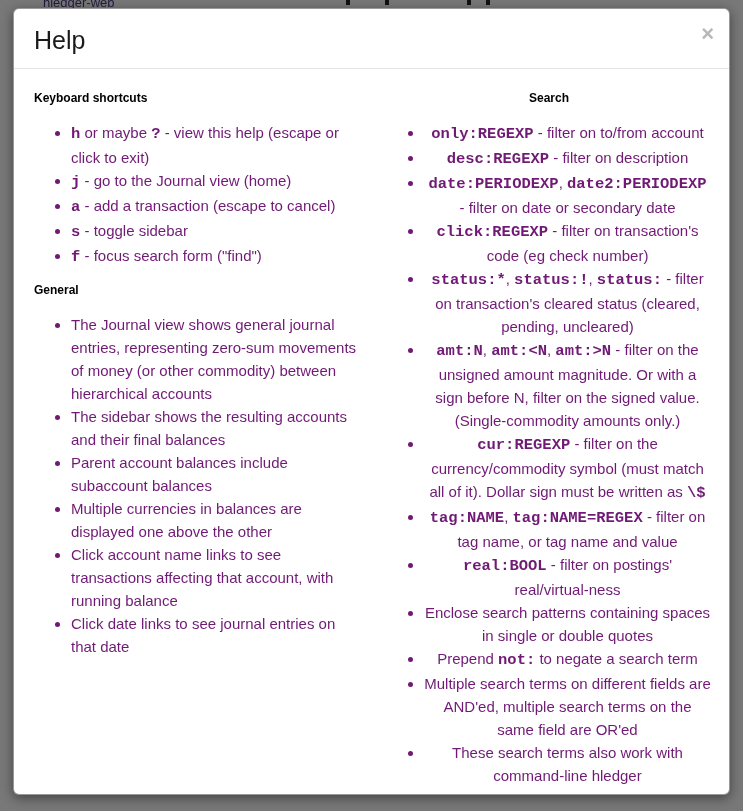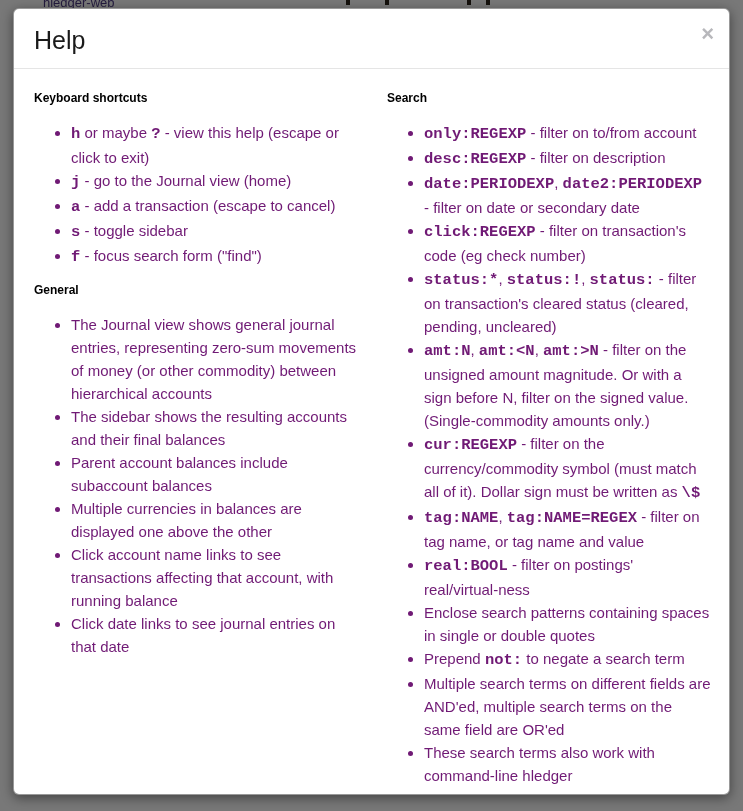--- a/index.html
+++ b/index.html
@@ -47,21 +47,21 @@
     background:none; border:none;
     font-family:"Liberation Sans", sans-serif;
     font-size:22px; font-weight:bold; line-height:1;
     color:#b8b8bc; cursor:pointer;
   }
   .modal-body {
     padding:20px 20px 28px 20px;
     display:flex; gap:26px;
   }
   .col-left  { width:327px; flex:none; }
-  .col-right { width:324px; flex:none; }
+  .col-right { width:324px; flex:none;text-align:center; }
 
   .section-heading {
     font-size:12px; font-weight:bold; color:#000;
     line-height:18px;
     margin:0 0 14px 0;
   }
   .section + .section .section-heading { margin-top:12px; }
 
   .help-list {
     margin:0 0 8px 0;

